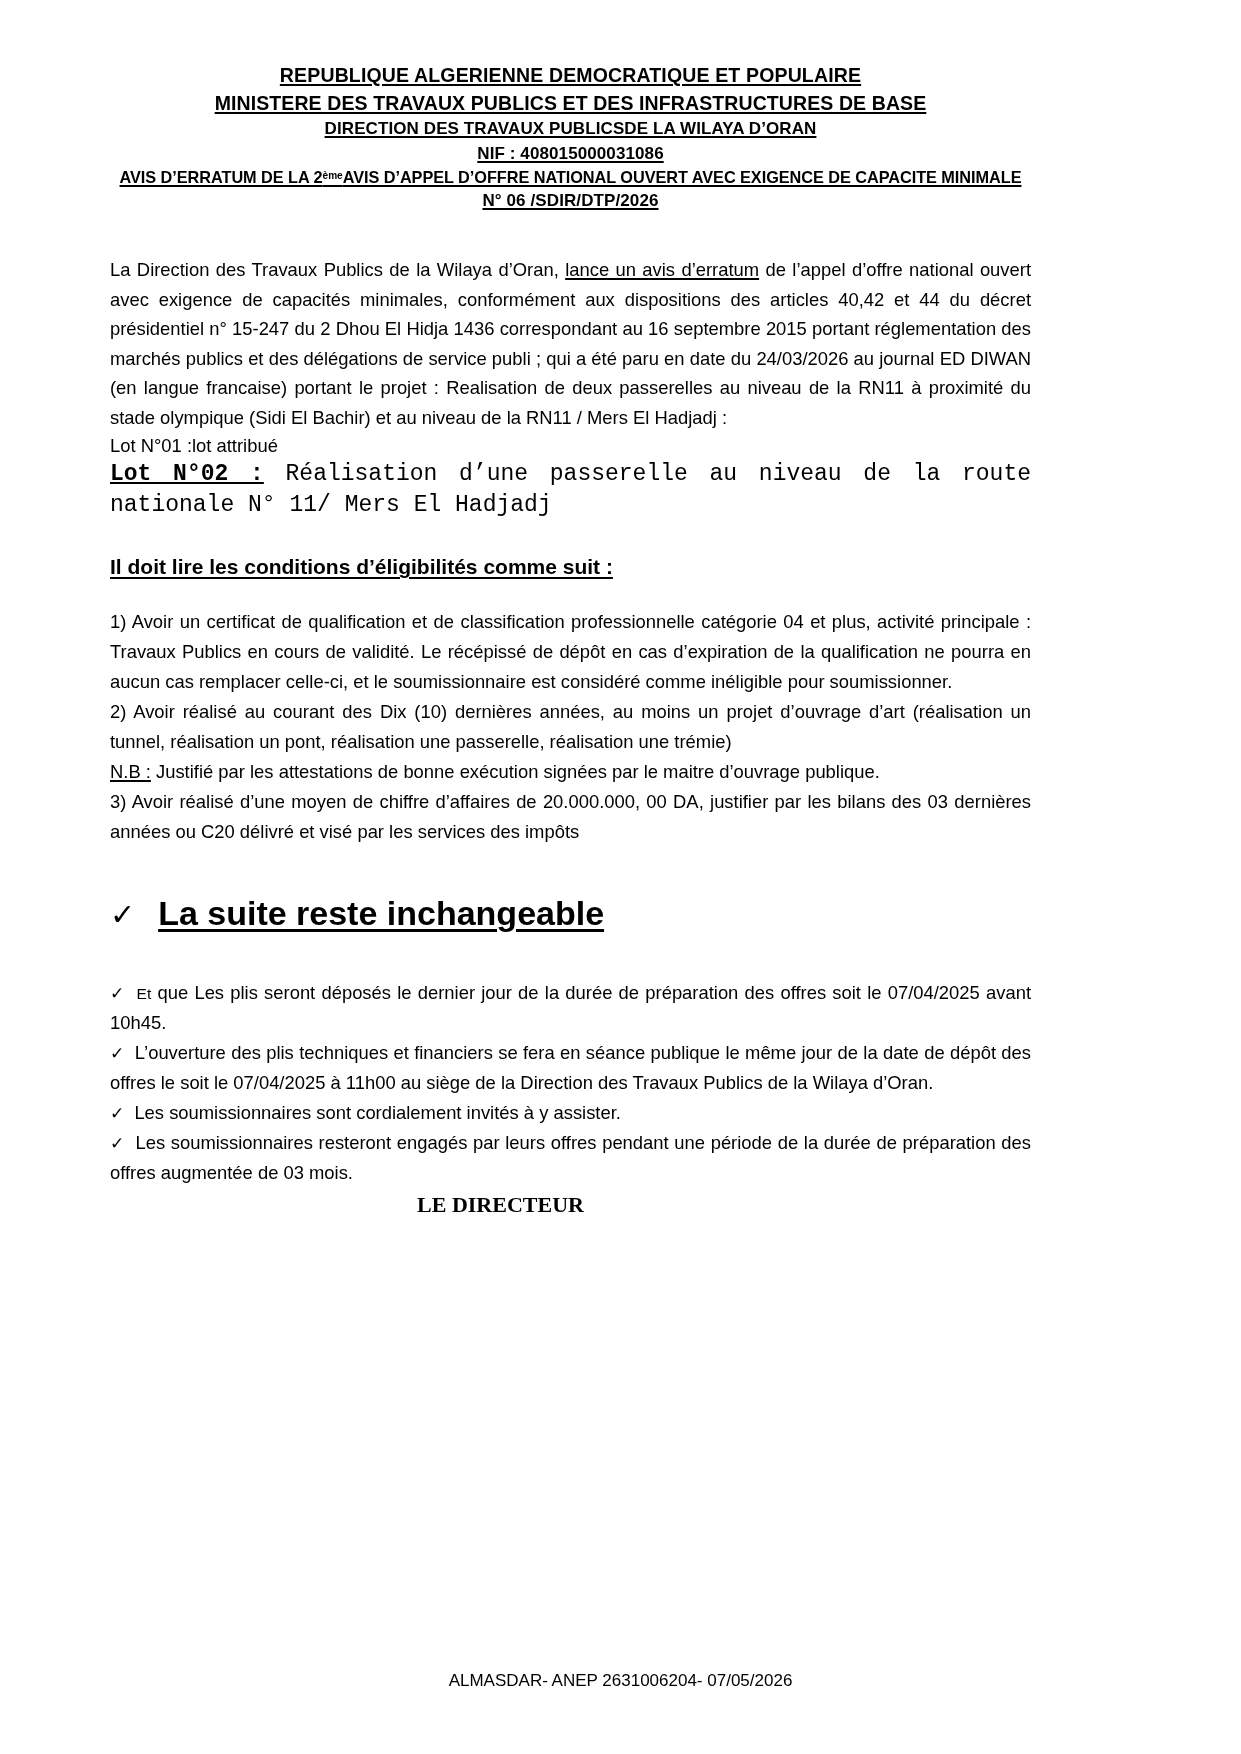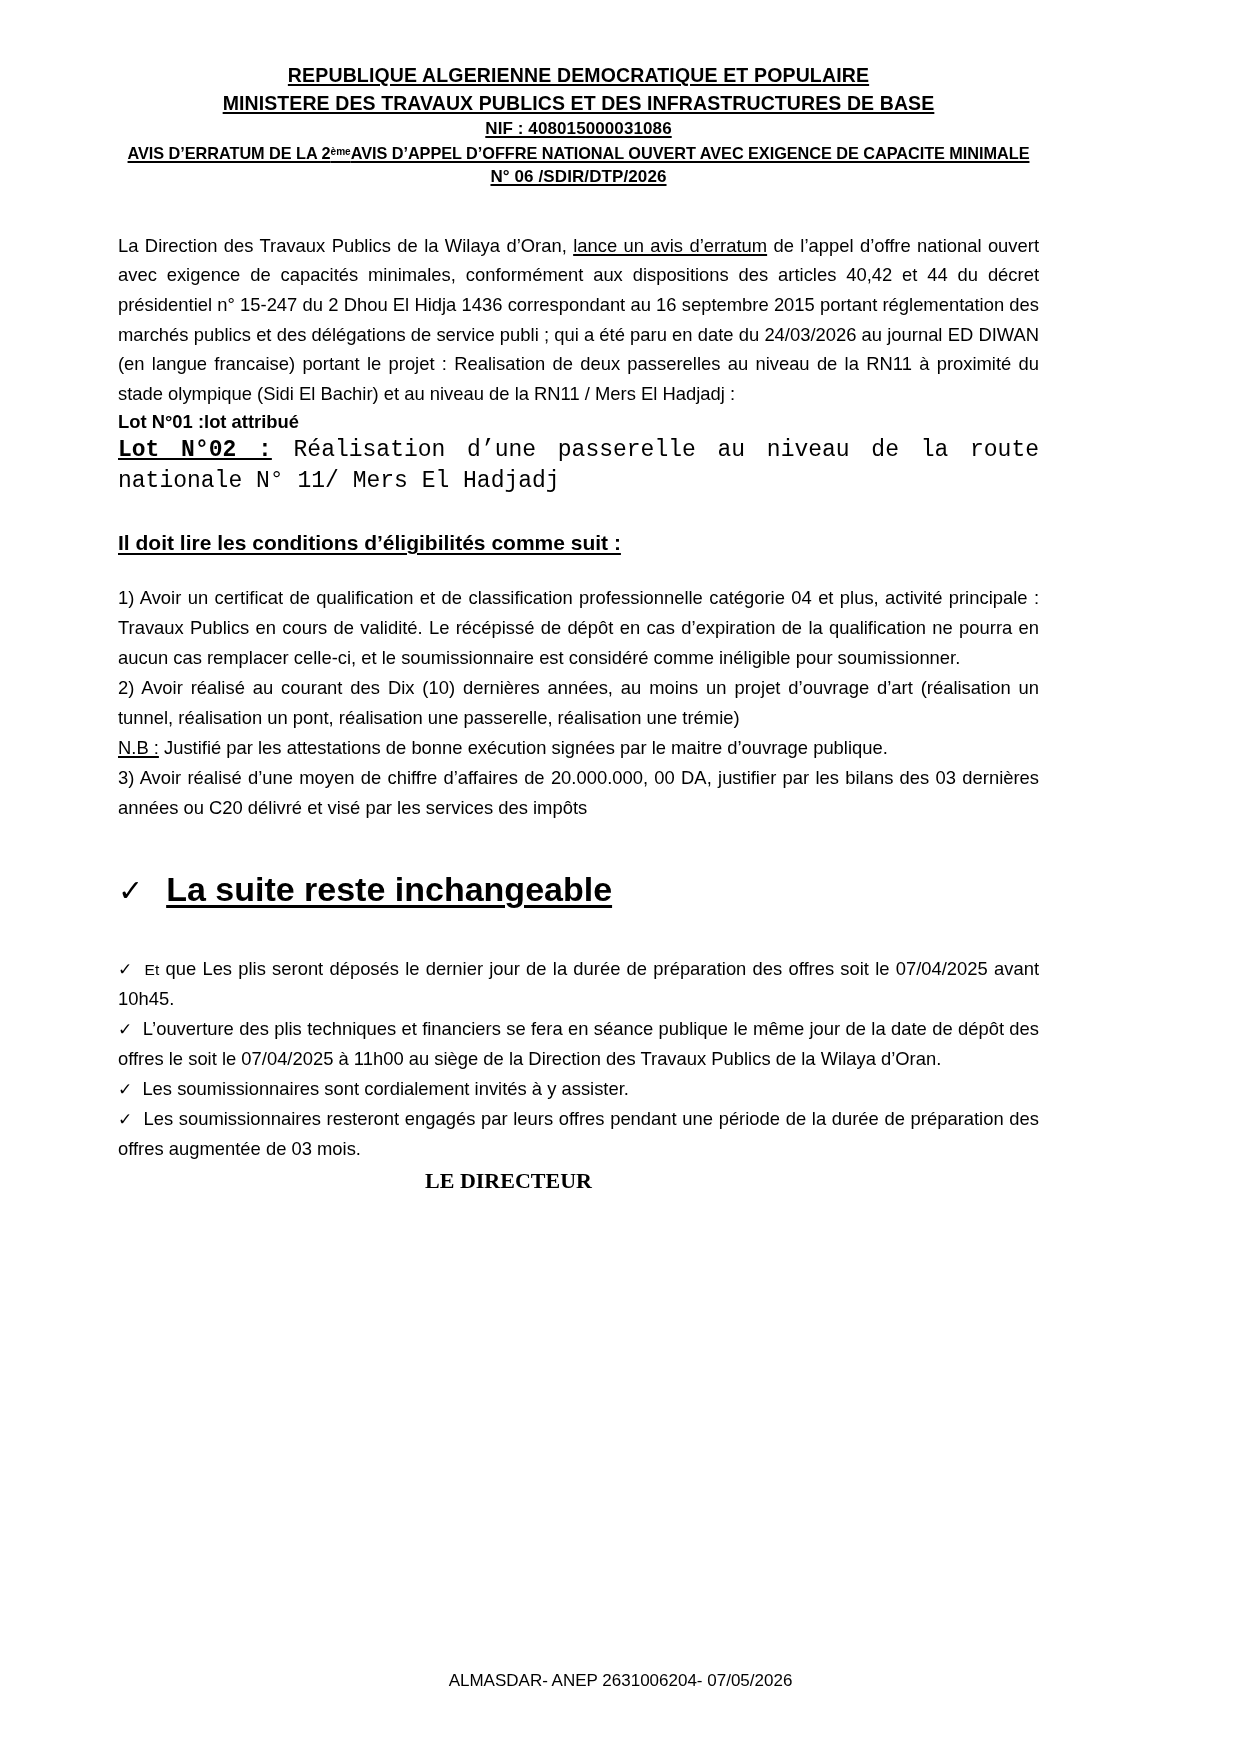--- a/index.html
+++ b/index.html
@@ -10,21 +10,21 @@
   body {
     width: 1241px;
     height: 1754px;
     position: relative;
     font-family: "Liberation Sans", sans-serif;
     color: #000000;
     -webkit-font-smoothing: antialiased;
   }
   .page {
     position: absolute;
-    left: 8px; top: 0;
+    left: 0; top: 0;
     width: 1143px;
     height: 1754px;
     box-sizing: border-box;
     padding: 62px 112px 0 110px;
   }
 
   
   .header {
     text-align: center;
     font-weight: bold;
@@ -67,21 +67,21 @@
     line-height: 1.35;
     margin: 0;
   }
   .serif-line .lbl {
     font-weight: bold;
     text-decoration: underline;
     text-underline-offset: 2px;
   }
 
   .lot1 {
-    font-weight: bold;
+    font-weight: normal;
     font-size: 18.4px;
     line-height: 1.45;
     margin: 0;
   }
 
   .section-title {
     margin-top: 34px;
     font-size: 21px;
     font-weight: bold;
     font-stretch: condensed;
@@ -158,20 +158,21 @@
   }
 </style>
 </head>
 <body>
 
 <div class="page">
 
   <div class="header">
     <div class="hline h1"><span>REPUBLIQUE ALGERIENNE DEMOCRATIQUE ET POPULAIRE</span></div>
     <div class="hline h2"><span>MINISTERE DES TRAVAUX PUBLICS ET DES INFRASTRUCTURES DE BASE</span></div>
+    <div class="hline h3"><span>DIRECTION DES TRAVAUX PUBLICSDE LA WILAYA D’ORAN</span></div>
     <div class="hline h4"><span>NIF : 408015000031086</span></div>
     <div class="hline h5"><span><span>AVIS D’ERRATUM DE LA 2</span><sup>ème</sup><span>AVIS D’APPEL D’OFFRE NATIONAL OUVERT AVEC EXIGENCE DE CAPACITE MINIMALE</span></span></div>
     <div class="hline h6"><span>N° 06 /SDIR/DTP/2026</span></div>
   </div>
 
   <div class="body-block">
     <p><span>La Direction des Travaux Publics de la Wilaya d’Oran, </span><b class="u">lance un avis  d’erratum</b><span> de l’appel d’offre national ouvert avec exigence de capacités minimales, conformément aux dispositions des articles 40,42 et 44 du décret présidentiel n° 15-247 du 2 Dhou El Hidja 1436 correspondant au 16 septembre 2015 portant réglementation des marchés publics et des délégations de service publi ; qui a été paru en date du 24/03/2026 au journal ED DIWAN  (en langue francaise) portant le projet </span><b>: Realisation de deux passerelles au niveau de la RN11 à proximité du stade olympique (Sidi El Bachir) et au niveau de la RN11 / Mers El Hadjadj :</b></p>
     <p class="lot1">Lot N°01 :lot attribué</p>
     <p class="serif-line"><span class="lbl">Lot N°02 :</span><span> Réalisation d’une passerelle au niveau de la route nationale N° 11/ Mers El Hadjadj</span></p>
   </div>

